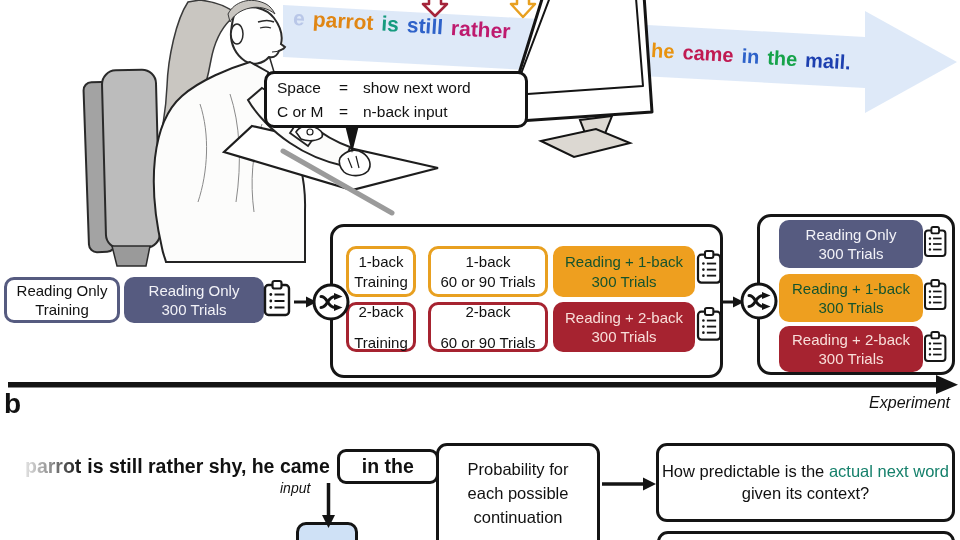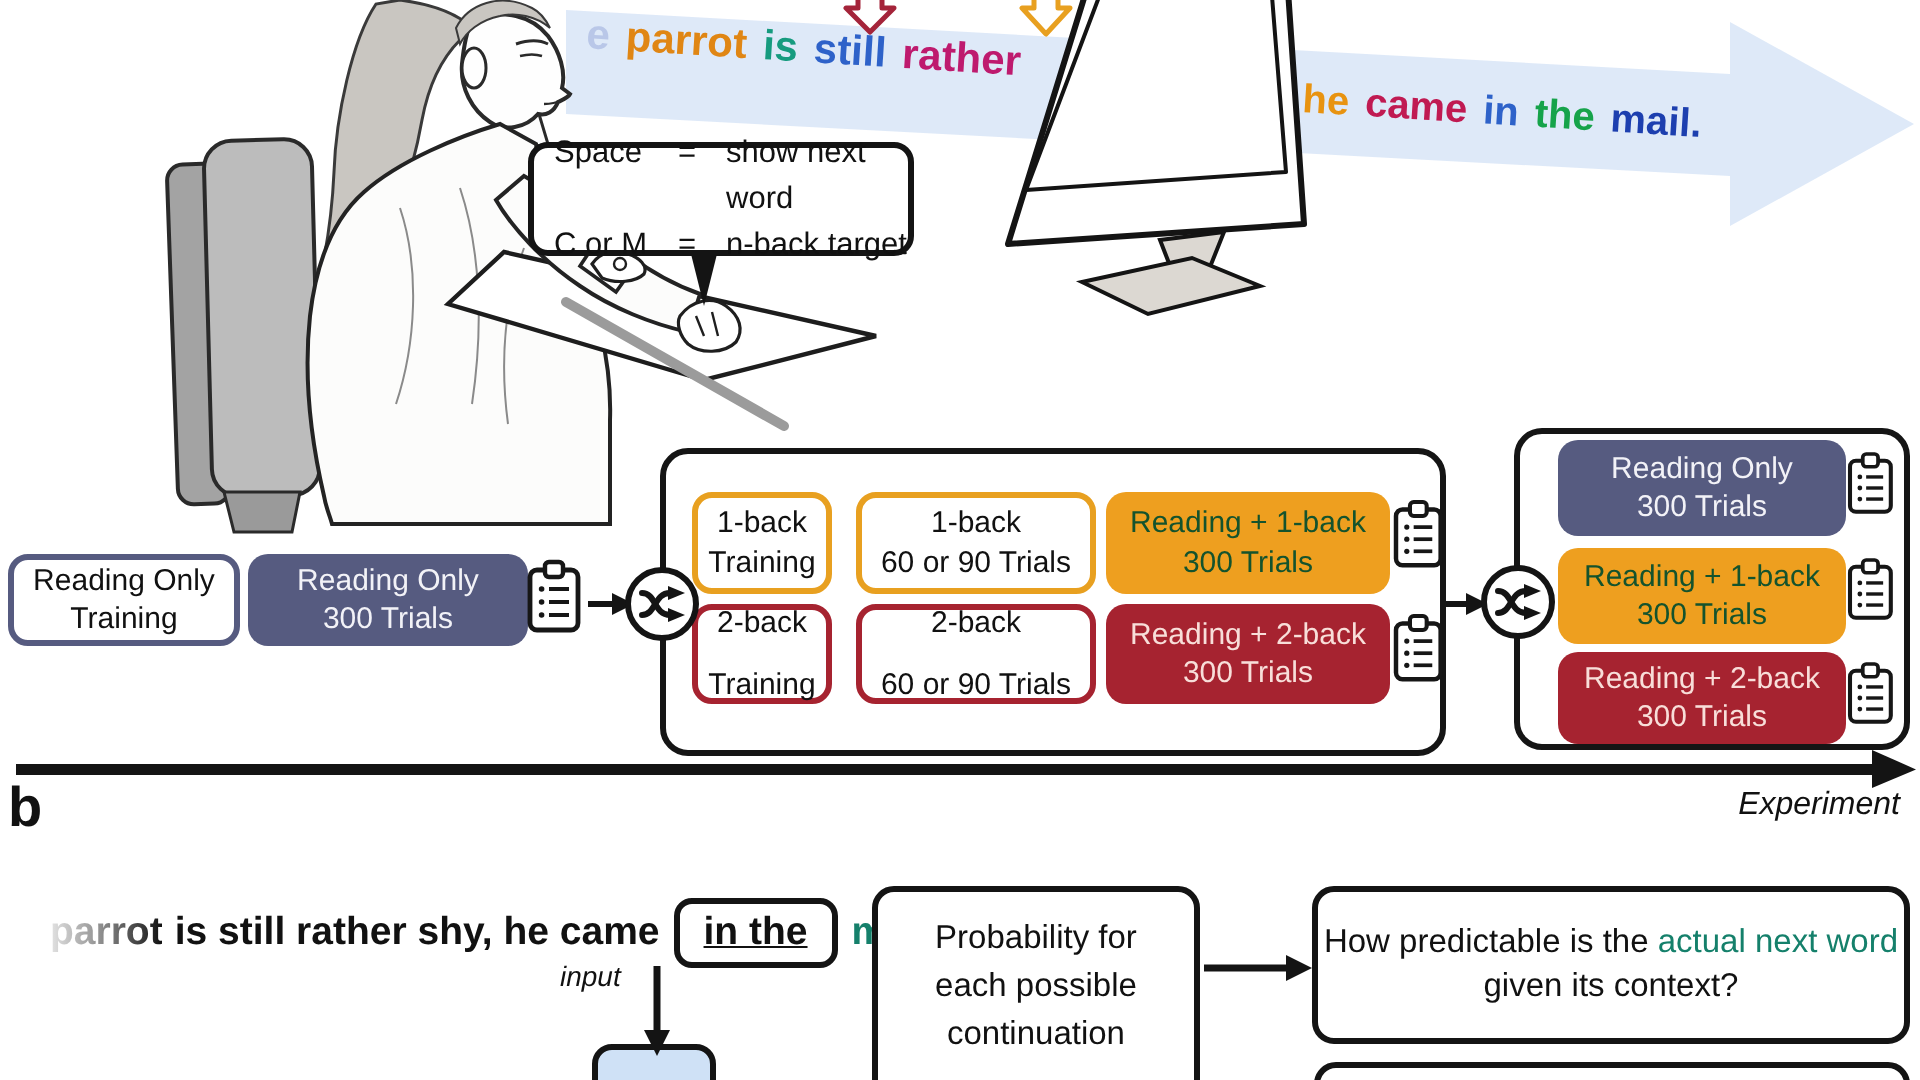--- a/index.html
+++ b/index.html
@@ -7,21 +7,21 @@
          font-family:"Liberation Sans",sans-serif;color:#111;}
   .abs{position:absolute;}
   svg{display:block;}
 
   
   .word-row{position:absolute;display:flex;gap:8px;transform:rotate(3.6deg);transform-origin:left top;
             font-weight:bold;font-size:21px;white-space:nowrap;}
   #screen-word{position:absolute;left:563px;top:27px;font-weight:bold;font-size:17.5px;transform:rotate(1deg);}
 
   
-  #legend{left:264px;top:71px;width:193px;height:57px;background:#fff;border:3px solid #141414;
+  #legend{left:264px;top:71px;width:264px;height:57px;background:#fff;border:3px solid #141414;
           border-radius:10px;display:flex;flex-direction:column;justify-content:center;
           padding-left:10px;box-sizing:border-box;font-size:15.5px;z-index:6;}
   .legend-row{display:grid;grid-template-columns:62px 24px auto;line-height:1.5;}
 
   
   .pbox{position:absolute;display:flex;flex-direction:column;justify-content:center;align-items:center;
         text-align:center;font-size:15px;line-height:1.3;border-radius:10px;box-sizing:border-box;z-index:3;}
   .outline{background:#fff;border:3px solid;color:#111;}
   .b-slate{border-color:#565b80;} .b-orange{border-color:#e8a020;} .b-red{border-color:#a62330;gap:12px;}
   .f-slate{background:#565b80;color:#f2f2f7;} .f-orange{background:#ee9f1f;color:#14532d;}
@@ -31,21 +31,21 @@
 
   #experiment-label{left:828px;top:394px;width:122px;text-align:right;font-style:italic;font-size:16px;}
   #panel-b-label{left:4px;top:388px;font-size:28px;font-weight:bold;}
 
   
   #sentence{left:25px;top:448px;height:37px;display:flex;align-items:center;
             font-weight:bold;font-size:19.5px;}
   #faded-word{background:linear-gradient(90deg,#e3e3e3 0%,#8f8f8f 45%,#111 100%);
               -webkit-background-clip:text;background-clip:text;color:transparent;}
   #sentence-middle{margin-left:6px;}
-  #boxed-words{border:3px solid #141414;border-radius:9px;padding:3px 12px;margin:0 7px;text-decoration:underline;}
+  #boxed-words{border:3px solid #141414;border-radius:9px;padding:3px 22px;margin:0 7px;}
   #input-label{left:280px;top:480px;font-style:italic;font-size:14px;}
   #lm-box{left:296px;top:522px;width:62px;height:30px;background:#cfe1f6;
           border:3px solid #141414;border-radius:10px;box-sizing:border-box;}
   #prob-box{left:436px;top:443px;width:164px;height:113px;background:#fff;border:3px solid #141414;
             border-radius:11px;box-sizing:border-box;text-align:center;font-size:16.5px;
             line-height:1.45;padding-top:12px;}
   #surprisal-box{left:656px;top:443px;width:299px;height:79px;background:#fff;border:3px solid #141414;
                  border-radius:11px;box-sizing:border-box;display:flex;flex-direction:column;
                  justify-content:center;text-align:center;font-size:16.5px;line-height:1.3;}
   #surprisal-title{font-weight:bold;}
@@ -132,21 +132,21 @@
 
   <div id="legend" class="abs">
     <div class="legend-row">
       <span>Space</span>
       <span>=</span>
       <span>show next word</span>
     </div>
     <div class="legend-row">
       <span>C or M</span>
       <span>=</span>
-      <span>n-back target</span>
+      <span>n-back input</span>
     </div>
   </div>
 
   <div class="groupbox" style="left:330px;top:224px;width:393px;height:154px;"></div>
   <div class="groupbox" style="left:757px;top:214px;width:198px;height:161px;"></div>
 
   <div class="pbox outline b-slate" style="left:4px;top:277px;width:116px;height:46px;">
     <span>Reading Only</span>
     <span>Training</span>
   </div>

